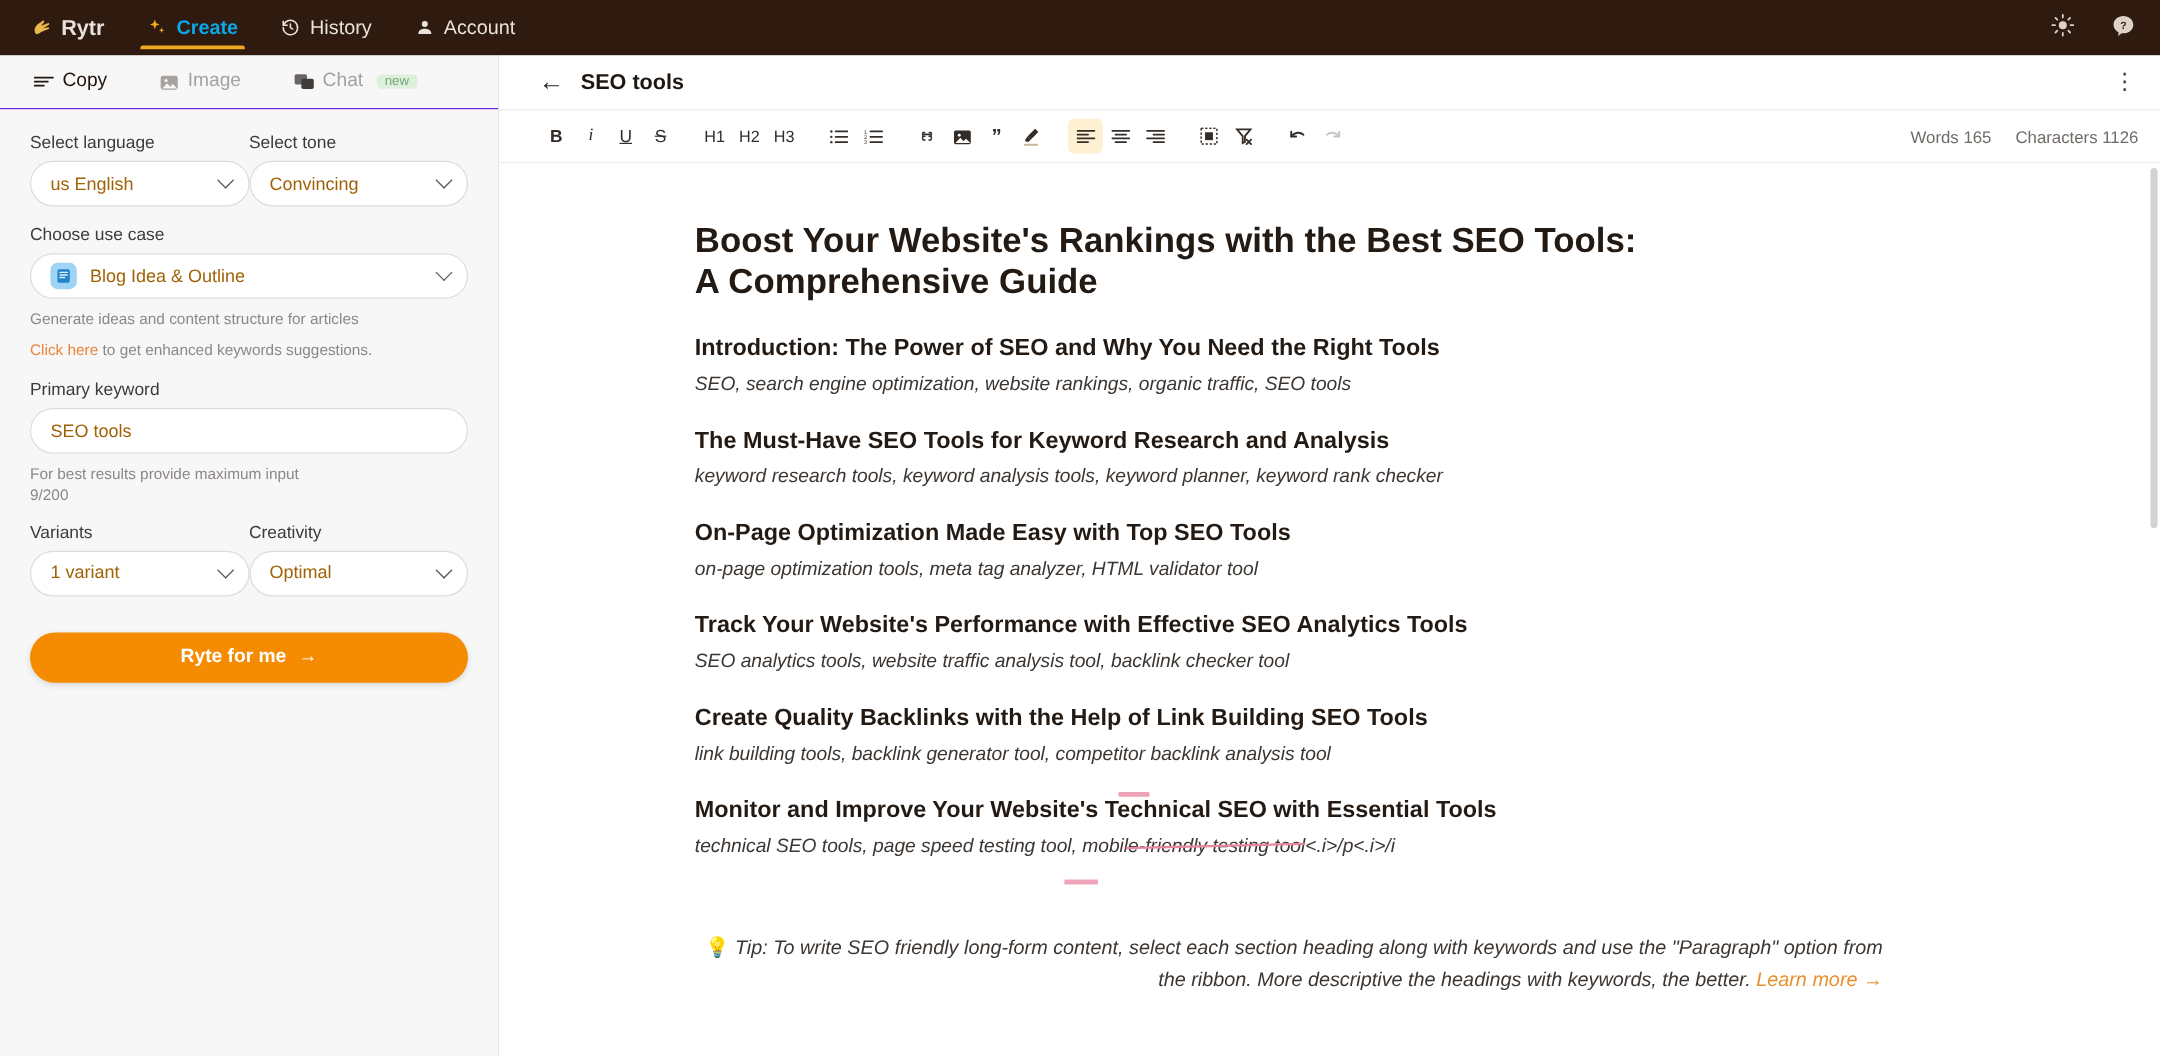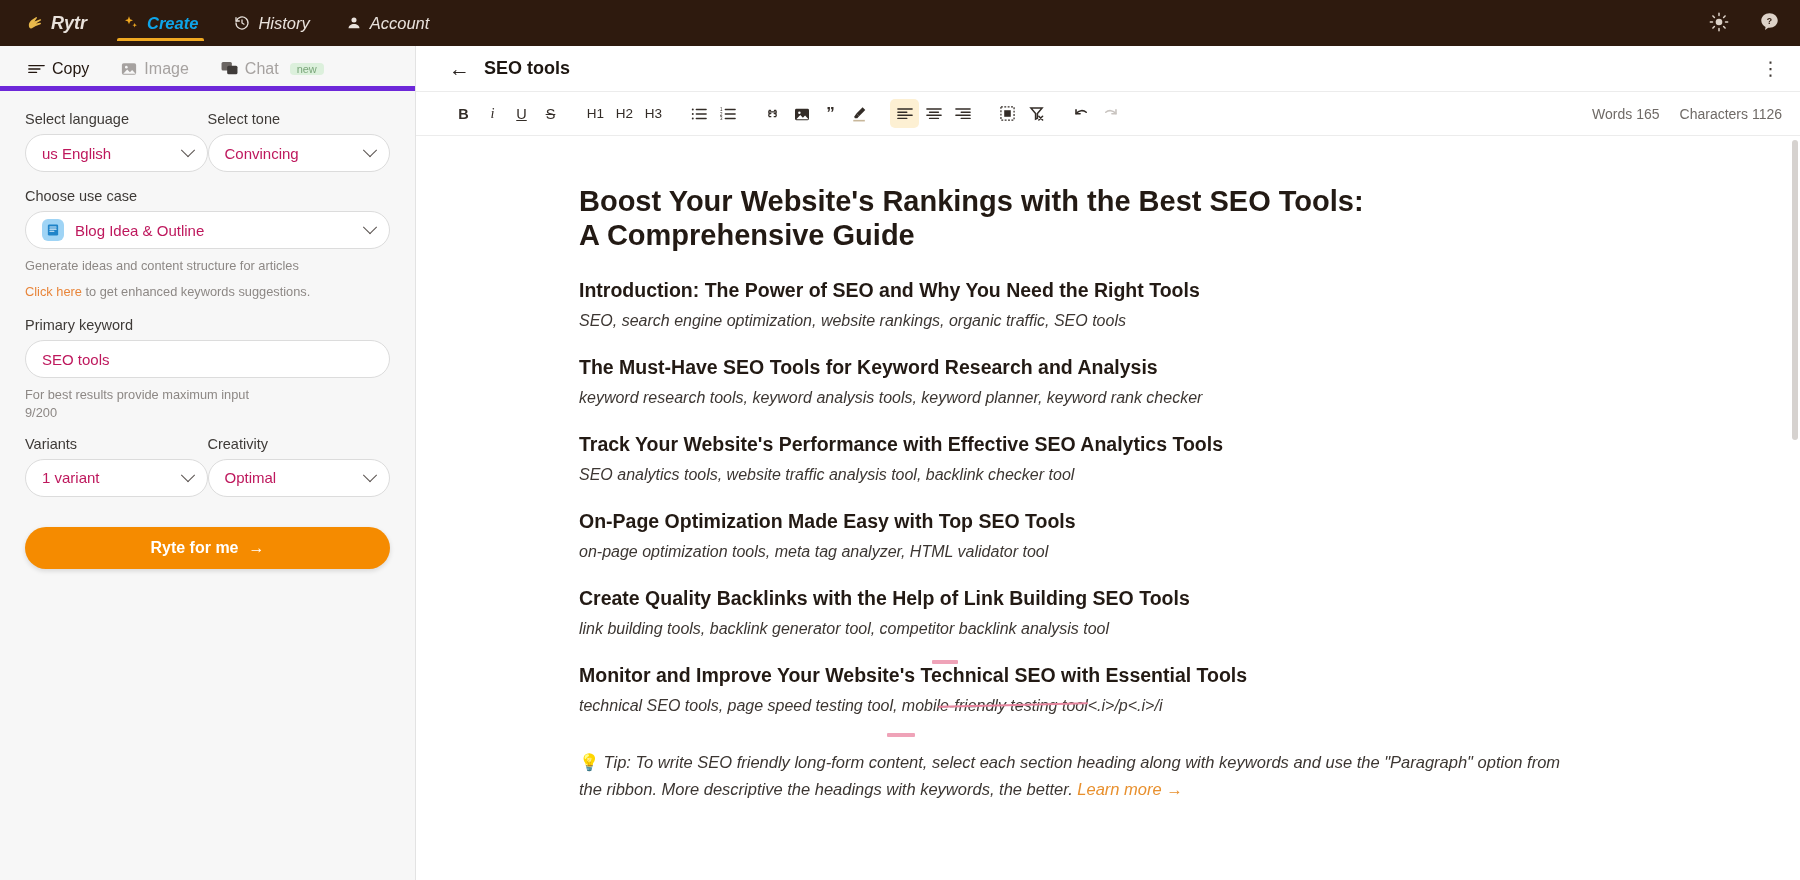--- a/index.html
+++ b/index.html
@@ -16,21 +16,21 @@
     height: 46px; flex: 0 0 46px;
     background: #2e1a0e;
     display: flex; align-items: center;
     padding-left: 18px;
     position: relative;
   }
   .nav-item {
     display: flex; align-items: center; gap: 8px;
     height: 36px; padding: 0 18px;
     color: #e9e2dc; font-size: 16.5px;
-    cursor: pointer; position: relative; font-style: italic;
+    cursor: pointer; position: relative;
   }
   .nav-item.brand { font-weight: bold; font-size: 18px; padding-left: 8px; }
   .nav-item.active { color: #0ea5e9; font-weight: bold; }
   .nav-item.active::after {
     content: ""; position: absolute; left: 12px; right: 12px; bottom: 0;
     height: 3.5px; background: #f0a921; border-radius: 2px 2px 0 0;
   }
   .nav-icon { display: inline-flex; align-items: center; justify-content: center; font-size: 15px; }
   .topnav-right {
     position: absolute; right: 20px; top: 0; height: 46px;
@@ -43,23 +43,23 @@
 
   
   .sidebar {
     width: 416px; flex: 0 0 416px;
     background: #f7f7f7;
     border-right: 1px solid #e3e3e3;
     display: flex; flex-direction: column;
   }
   .subtabs {
     height: 45px; flex: 0 0 45px;
-    display: flex; align-items: flex-start; gap: 0;
+    display: flex; align-items: center; gap: 12px;
     padding-left: 12px;
-    border-bottom: 5px solid #6d28d9;
+    border-bottom: 1px solid #6d28d9;
     background: #f7f7f7;
   }
   .subtab {
     display: flex; align-items: center; gap: 7px;
     padding: 0 16px; height: 45px;
     font-size: 16px; color: #a6a2a0; cursor: pointer;
   }
   .subtab.active { color: #22160f; }
   .subtab .sico { font-size: 14px; display: inline-flex; }
   .badge-new {
@@ -73,21 +73,21 @@
   .field { margin-bottom: 16px; }
   .field.half { flex: 1 1 0; min-width: 0; }
   .flabel {
     font-size: 14.5px; color: #3e3a37; margin-bottom: 7px; display: block;
   }
   .ctrl {
     height: 38px; width: 100%;
     background: #fff; border: 1px solid #dcdcdc; border-radius: 19px;
     display: flex; align-items: center;
     padding: 0 14px 0 16px;
-    font-size: 15px; color: #be185d;
+    font-size: 15px; color: #a16207;
     cursor: pointer; position: relative;
   }
   .ctrl .val { flex: 1 1 auto; overflow: hidden; white-space: nowrap; text-overflow: ellipsis; }
   .chev {
     width: 10px; height: 10px; flex: 0 0 10px;
     border-right: 1.8px solid #5a5350; border-bottom: 1.8px solid #5a5350;
     transform: rotate(45deg) translate(-2px,-2px);
     margin-left: 6px;
   }
   .usecase-ico {
@@ -149,22 +149,22 @@
   .doc { max-width: 1180px; margin: 0; padding-left: 163px; position: relative; }
   .doc h1 {
     font-size: 29px; line-height: 1.18; color: #231a14;
     font-weight: bold; margin-bottom: 27px; max-width: 790px;
   }
   .sec-h { font-size: 19.5px; font-weight: bold; color: #231a14; margin: 0 0 10px 0; }
   .sec-k { font-size: 16px; font-style: italic; color: #3c3632; margin: 0 0 26px 0; }
   .sec-k.last { margin-bottom: 0; }
 
   .tip {
-    margin-top: 34px; max-width: 990px;
-    font-size: 16.5px; font-style: italic; color: #3c3632; line-height: 1.6;
+    margin-top: 62px; max-width: 990px;
+    font-size: 16.5px; font-style: italic; color: #3c3632; line-height: 1.6; text-align: right;
   }
   .tip .bulb { font-style: normal; margin-right: 4px; }
   .tip a { color: #e8902e; text-decoration: none; cursor: pointer; }
 
   
   .mark { position: absolute; background: #efa3b8; height: 4px; border-radius: 1px; }
   .strike-line {
     position: absolute; height: 2px; background: #e8869f;
     transform: rotate(-1.4deg); border-radius: 1px;
   }
@@ -452,26 +452,26 @@
 
           <div>
             <p class="sec-h">Introduction: The Power of SEO and Why You Need the Right Tools</p>
             <p class="sec-k">SEO, search engine optimization, website rankings, organic traffic, SEO tools</p>
           </div>
           <div>
             <p class="sec-h">The Must-Have SEO Tools for Keyword Research and Analysis</p>
             <p class="sec-k">keyword research tools, keyword analysis tools, keyword planner, keyword rank checker</p>
           </div>
           <div>
+            <p class="sec-h">On-Page Optimization Made Easy with Top SEO Tools</p>
+            <p class="sec-k">on-page optimization tools, meta tag analyzer, HTML validator tool</p>
+          </div>
+          <div>
             <p class="sec-h">Track Your Website's Performance with Effective SEO Analytics Tools</p>
             <p class="sec-k">SEO analytics tools, website traffic analysis tool, backlink checker tool</p>
-          </div>
-          <div>
-            <p class="sec-h">On-Page Optimization Made Easy with Top SEO Tools</p>
-            <p class="sec-k">on-page optimization tools, meta tag analyzer, HTML validator tool</p>
           </div>
           <div>
             <p class="sec-h">Create Quality Backlinks with the Help of Link Building SEO Tools</p>
             <p class="sec-k">link building tools, backlink generator tool, competitor backlink analysis tool</p>
           </div>
           <div style="position:relative;">
             <p class="sec-h">Monitor and Improve Your Website's Technical SEO with Essential Tools</p>
             <p class="sec-k last">technical SEO tools, page speed testing tool, mobile-friendly testing tool&lt;.i&gt;/p&lt;.i&gt;/i</p>
             <span class="mark" style="left:353px; top:-4px; width:26px;"></span>
             <span class="strike-line" style="left:359px; top:40px; width:150px;"></span>

